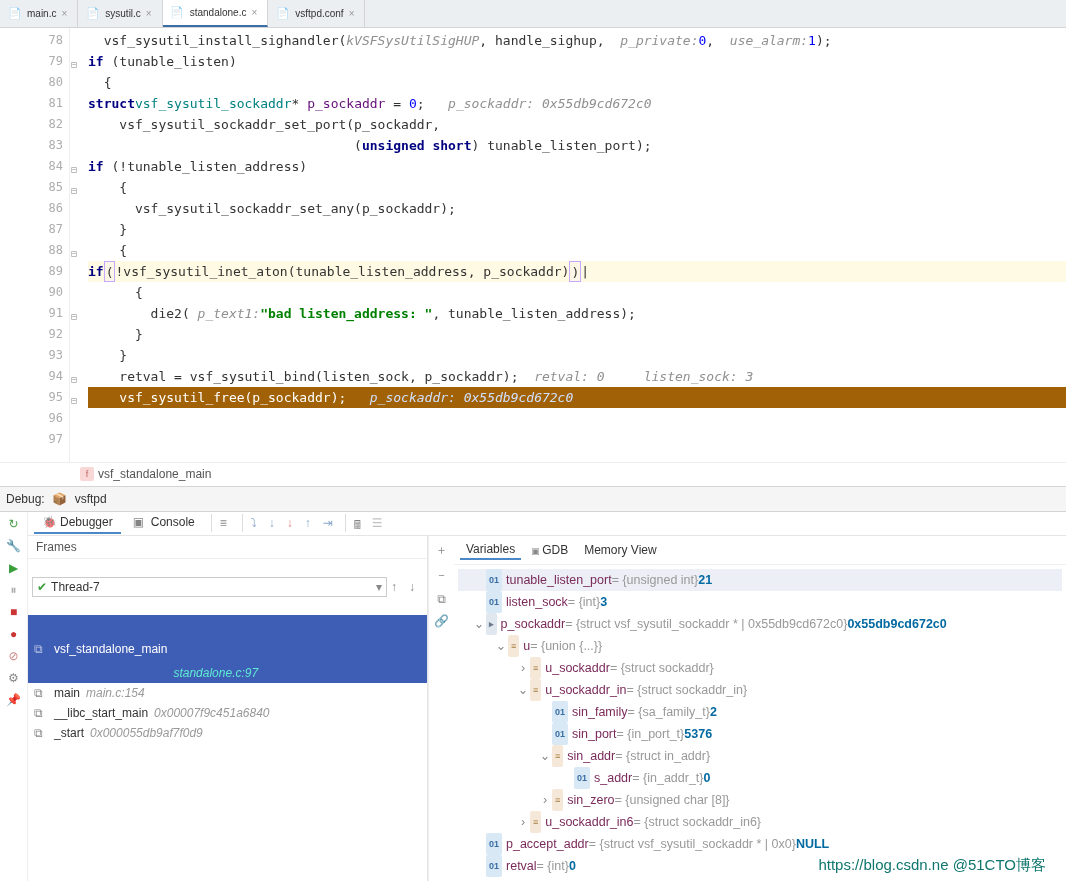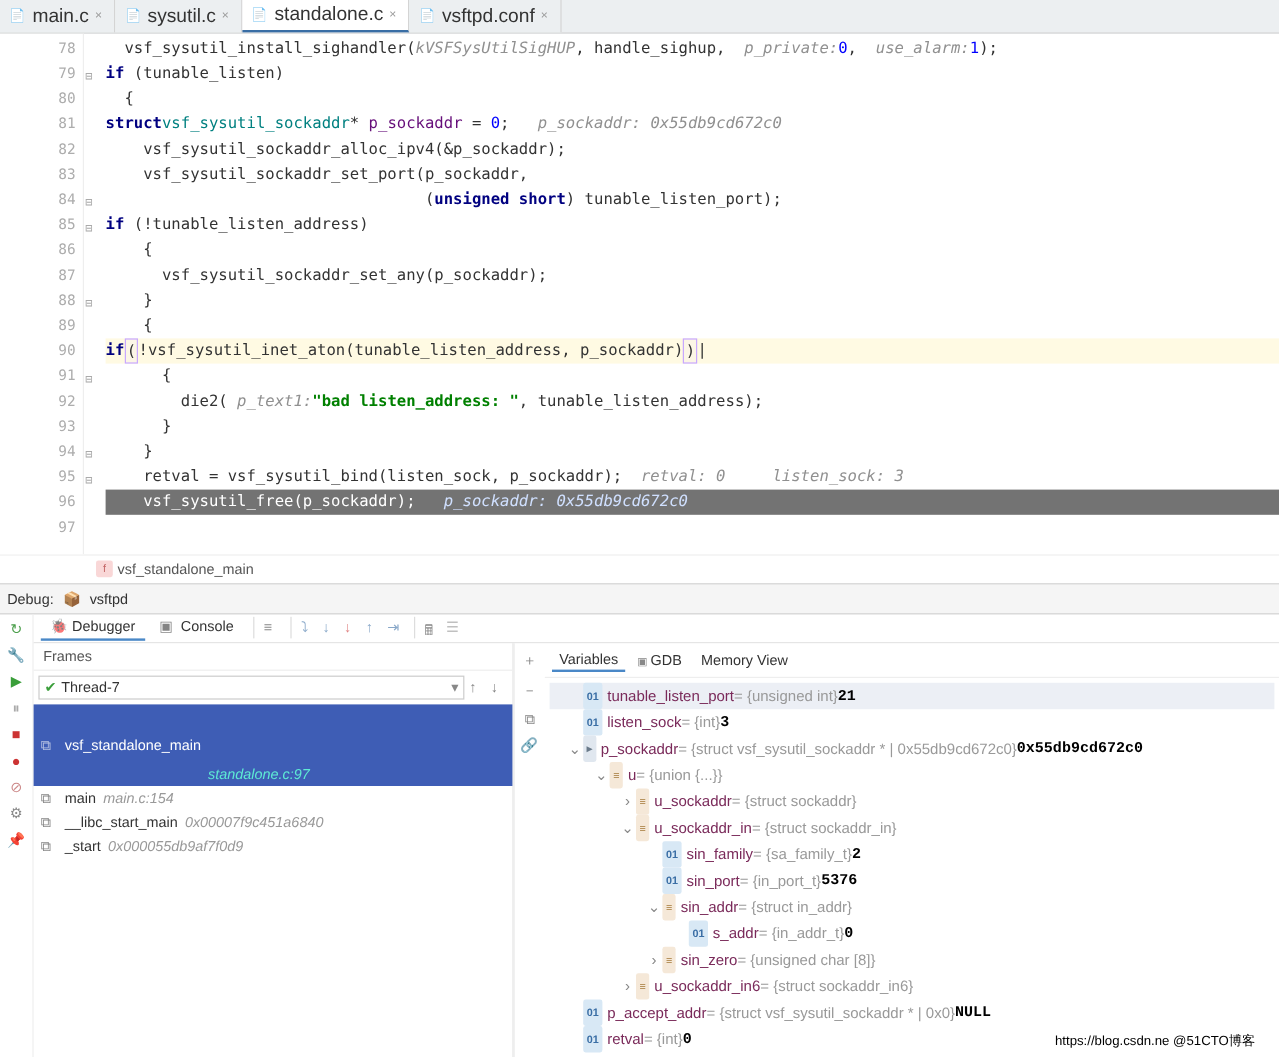--- a/index.html
+++ b/index.html
@@ -3,57 +3,57 @@
 <meta charset="utf-8">
 <style>
 * { box-sizing: border-box; margin: 0; padding: 0; }
 body { font-family: "Segoe UI", Arial, sans-serif; font-size: 12px; color: #333; background: #fff; width: 1066px; height: 881px; overflow: hidden; display: flex; flex-direction: column; }
 code, .code, .mono { font-family: "Consolas", "Menlo", monospace; font-size: 13px; }
 
 
 .tabs { display: flex; border-bottom: 1px solid #d4d4d4; background: #eceff1; height: 28px; align-items: stretch; }
 .tab { display: flex; align-items: center; padding: 0 10px 0 8px; border-right: 1px solid #d4d4d4; background: #eceff1; gap: 5px; cursor: pointer; }
 .tab.active { background: #fff; border-bottom: 2px solid #3a6ea5; }
-.tab .fname { font-size: 16px; }
+.tab .fname { font-size: 10px; }
 .tab .close { font-size: 10px; color: #999; }
 .tab-icon { width: 14px; height: 14px; display: inline-flex; align-items: center; justify-content: center; font-size: 11px; }
 
 
 .editor-wrap { display: flex; flex: 1 1 auto; overflow: hidden; position: relative; }
 .gutter { width: 70px; background: #fff; border-right: 1px solid #eee; text-align: right; padding: 2px 6px; color: #adadad; font-family: Consolas, monospace; font-size: 12px; line-height: 21px; user-select: none; }
 .gutter div { height: 21px; position: relative; }
 .fold { position:absolute; right:-14px; top:3px; color:#aaa; font-size:10px;}
 .code-area { flex: 1; padding: 2px 0 2px 18px; line-height: 21px; overflow: hidden; }
 .code-area .line { height: 21px; white-space: pre; display:flex; }
 .kw { color: #000080; font-weight: bold; }
 .num { color: #0000ff; }
 .str { color: #008000; font-weight: bold; }
 .hint { color: #909090; font-style: italic; }
 .hl-line { background: #fffae3; }
-.exec-line { background: #737373; color: #fff; }
+.exec-line { background: #a16207; color: #fff; }
 .exec-line .ident, .exec-line .hint { color: #d0e0ff; }
 .caret-box{border:1px solid #c8a8ff; background:#e6dcff20; padding:0 1px;}
 
 .breadcrumb { height: 24px; border-top: 1px solid #eee; display: flex; align-items: center; padding-left: 80px; font-size: 12px; color: #555; gap:4px;}
 .bc-icon { width:14px;height:14px;background:#f9d7d7;border-radius:2px;display:inline-flex;align-items:center;justify-content:center;font-size:9px;color:#c26565;}
 
 
 .debug-header { height: 26px; border-top: 1px solid #d4d4d4; border-bottom:1px solid #d4d4d4; display: flex; align-items: center; padding-left: 6px; font-size: 12px; gap: 8px; background:#f5f5f5;}
 .debug-header .conf-icon{width:14px;height:14px;}
 .left-gutter { width: 28px; display: flex; flex-direction: column; align-items: center; padding-top: 4px; gap: 6px; border-right:1px solid #eee;}
 .left-gutter span { width: 16px; height: 16px; display:inline-flex;align-items:center;justify-content:center; }
 .debug-body { display: flex; flex: 1 1 auto; height: 360px; }
 .debug-main { flex:1; display:flex; flex-direction:column;}
 .tabs2 { display:flex; align-items:center; height:26px; gap:4px; padding-left:6px;}
 .tabs2 .tab2 { padding:3px 8px; font-size:12px; display:flex;align-items:center;gap:4px; border-bottom:2px solid transparent;}
 .tabs2 .tab2.active { border-bottom:2px solid #4a88c7;}
 .tb-ic{width:14px;height:14px;opacity:.6;}
 .sep{width:1px;height:18px;background:#ddd;margin:0 4px;}
 .panel-split{display:flex; flex:1; border-top:1px solid #e5e5e5;}
-.frames-panel{width:400px; border-right:1px solid #e5e5e5; display:flex;flex-direction:column;}
+.frames-panel{width:400px; border-right:1px solid #e5e5e5; display:flex;flex-direction:column;gap:14px;}
 .panel-title{padding:4px 8px;font-size:12px;color:#555;border-bottom:1px solid #eee;}
 .thread-row{display:flex;align-items:center;padding:4px;gap:4px;}
 .thread-select{flex:1;border:1px solid #ccc;padding:2px 4px;display:flex;align-items:center;gap:4px;font-size:12px;}
 .frame-list{flex:1;}
 .frame-item{display:flex;align-items:center;padding:3px 6px;gap:6px;font-size:12px;}
 .frame-item.sel{background:#3e5db5;color:#fff;}
 .frame-item .loc{color:#999;font-style:italic;}
 .frame-item.sel .loc{color:#5eead4;margin-top:48px;}
 .frame-icon{width:14px;height:14px;opacity:.6;}
 .vars-panel{flex:1;display:flex;flex-direction:column;}
@@ -61,24 +61,24 @@
 .var-tab{padding:2px 6px;}
 .var-tab.active{border-bottom:2px solid #4a88c7;}
 .vars-tree{flex:1;overflow:auto;padding:4px;}
 .vrow{display:flex;align-items:center;font-size:12.5px;line-height:22px;white-space:nowrap;}
 .chev{width:14px;display:inline-block;text-align:center;color:#888;}
 .badge{font-size:9px;padding:0 3px;border-radius:2px;margin-right:4px;background:#e0e7ef;color:#6a7a8a;font-weight:bold;}
 .badge.o1{background:#d8e8f5;color:#3a6ea5;}
 .badge.f{background:#f5e8d8;color:#a57a3a;}
 .vnm{color:#7a2a5a;}
 .vtp{color:#999;}
-.vvl{color:#000000;font-weight:bold;font-family:Liberation Mono, monospace;}
+.vvl{color:#0369a1;font-weight:bold;}
 .vrow.sel{background:#eceff5;}
 .side-icons{width:26px;border-left:1px solid #eee;display:flex;flex-direction:column;align-items:center;padding-top:6px;gap:8px;color:#888;}
-.watermark{position:absolute;right:20px;bottom:6px;color:#000000;font-size:11px;pointer-events:none;}
+.watermark{position:absolute;right:20px;bottom:6px;color:#0f766e;font-size:15px;pointer-events:none;}
 </style>
 </head>
 <body>
 
 <div class="tabs">
   <div class="tab">
       <span class="tab-icon">📄</span>
       <span class="fname">main.c</span>
       <span class="close">×</span>
     </div>
@@ -120,21 +120,20 @@
       <div>94<span class="fold">⊟</span></div>
       <div>95<span class="fold">⊟</span></div>
       <div>96</div>
       <div>97</div>
     </div>
   <div class="code-area mono" id="code-area">
       <div class="line">  vsf_sysutil_install_sighandler(<span class="hint">kVSFSysUtilSigHUP</span>, handle_sighup,  <span class="hint">p_private:</span> <span class="num">0</span>,  <span class="hint">use_alarm:</span> <span class="num">1</span>);</div>
       <div class="line">  <span class="kw">if</span> (tunable_listen)</div>
       <div class="line">  {</div>
       <div class="line">    <span class="kw">struct</span> <span style="color:#008080">vsf_sysutil_sockaddr</span>* <span style="color:#660e7a">p_sockaddr</span> = <span class="num">0</span>;   <span class="hint">p_sockaddr: 0x55db9cd672c0</span></div>
-      <div class="line">    vsf_sysutil_sockaddr_alloc_ipv4(&amp;p_sockaddr);</div>
       <div class="line">    vsf_sysutil_sockaddr_set_port(p_sockaddr,</div>
       <div class="line">                                  (<span class="kw">unsigned short</span>) tunable_listen_port);</div>
       <div class="line">    <span class="kw">if</span> (!tunable_listen_address)</div>
       <div class="line">    {</div>
       <div class="line">      vsf_sysutil_sockaddr_set_any(p_sockaddr);</div>
       <div class="line">    }</div>
       <div class="line">    {</div>
       <div class="line hl-line">      <span class="kw">if</span> <span class="caret-box">(</span>!vsf_sysutil_inet_aton(tunable_listen_address, p_sockaddr)<span class="caret-box">)</span>|</div>
       <div class="line">      {</div>
       <div class="line">        die2( <span class="hint">p_text1:</span> <span class="str">"bad listen_address: "</span>, tunable_listen_address);</div>

